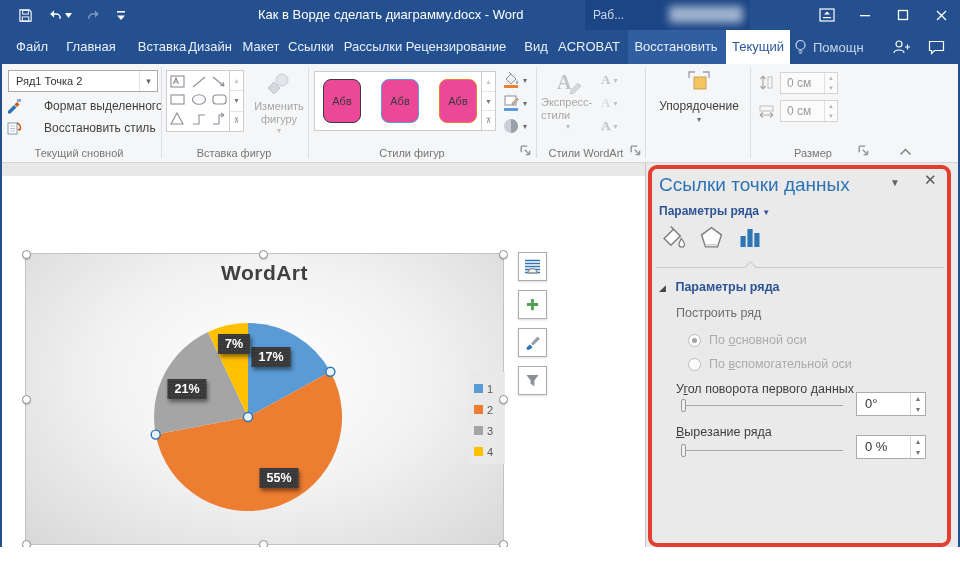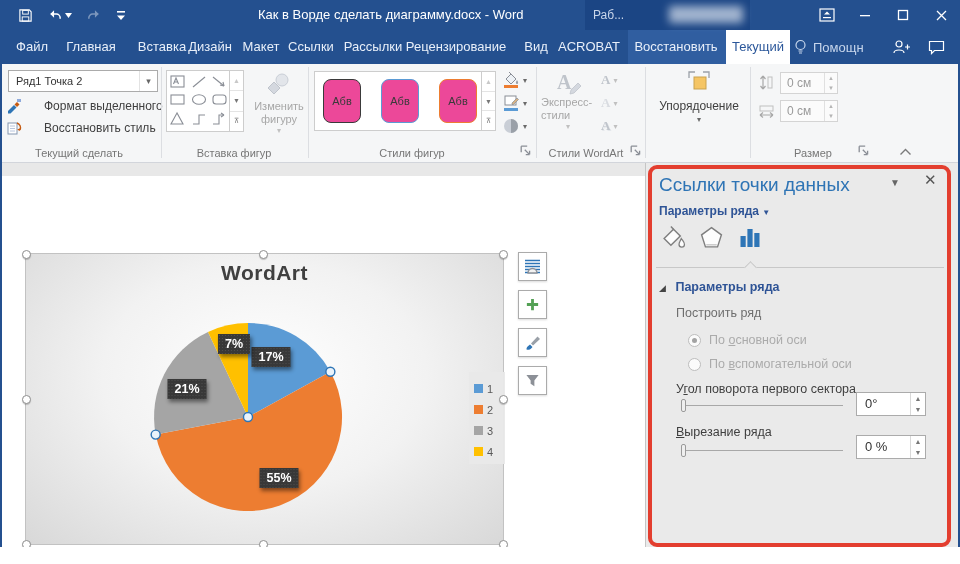--- a/index.html
+++ b/index.html
@@ -227,21 +227,21 @@
     </div>
     <div class="hbtn" style="left:6px;top:54px">
       <svg width="16" height="16" viewBox="0 0 16 16">
           <rect x="2" y="3" width="9" height="11" fill="#fff" stroke="#8496B0"></rect>
           <path d="M4 6 h5 M4 8.5 h5 M4 11 h5" stroke="#B8C6DE"></path>
           <path d="M11 3 a5 5 0 0 1 3 7" fill="none" stroke="#C55A11" stroke-width="1.4"></path>
           <path d="M14.8 8 l-1.2 3 -2.4-1.6 z" fill="#C55A11"></path>
         </svg>
       <span class="rbtn-text">Восстановить стиль</span>
     </div>
-    <div class="glabel" style="left:0;width:158px">Текущий сделать</div>
+    <div class="glabel" style="left:0;width:158px">Текущий сновной</div>
     <div class="gsep" style="left:161px"></div>
 
     <div class="gallery" style="left:166px;top:6px;width:78px;height:62px">
       <svg width="60" height="56" viewBox="0 0 60 56" style="margin:2px">
         <g fill="none" stroke="#8A8E96" stroke-width="1.1">
           <rect x="2" y="3" width="13" height="11"></rect>
             <path d="M4.5 11 l2.5-6 2.5 6 M5.5 9 h3"></path>
           <path d="M24 14 L36 4"></path>
           <path d="M44 4 L55 13"></path>
             <path d="M55 13 l-4-1 M55 13 l-1-4"></path>
@@ -502,21 +502,21 @@
     <div class="radio-row" style="left:42px;top:170px">
       <span class="radio sel"></span>
       <span class="radio-lbl"><span>По </span><span class="accel">о</span><span>сновной оси</span></span>
     </div>
     <div class="radio-row" style="left:42px;top:194px">
       <span class="radio"></span>
       <span class="radio-lbl"><span>По </span><span class="accel">в</span><span>спомогательной оси</span></span>
     </div>
 
     <div class="p-dark" style="left:30px;top:219px">
-      <span>У</span><span class="accel">г</span><span>ол поворота первого сектора</span>
+      <span>У</span><span class="accel">г</span><span>ол поворота первого данных</span>
     </div>
     <div class="slider" style="left:35px;top:236px">
       <span class="track"></span>
       <span class="thumb"></span>
     </div>
     <div class="pspin" style="left:210px;top:229px">
       <span class="v">0°</span>
       <span class="a">
           <span>▲</span>
           <span>▼</span>

